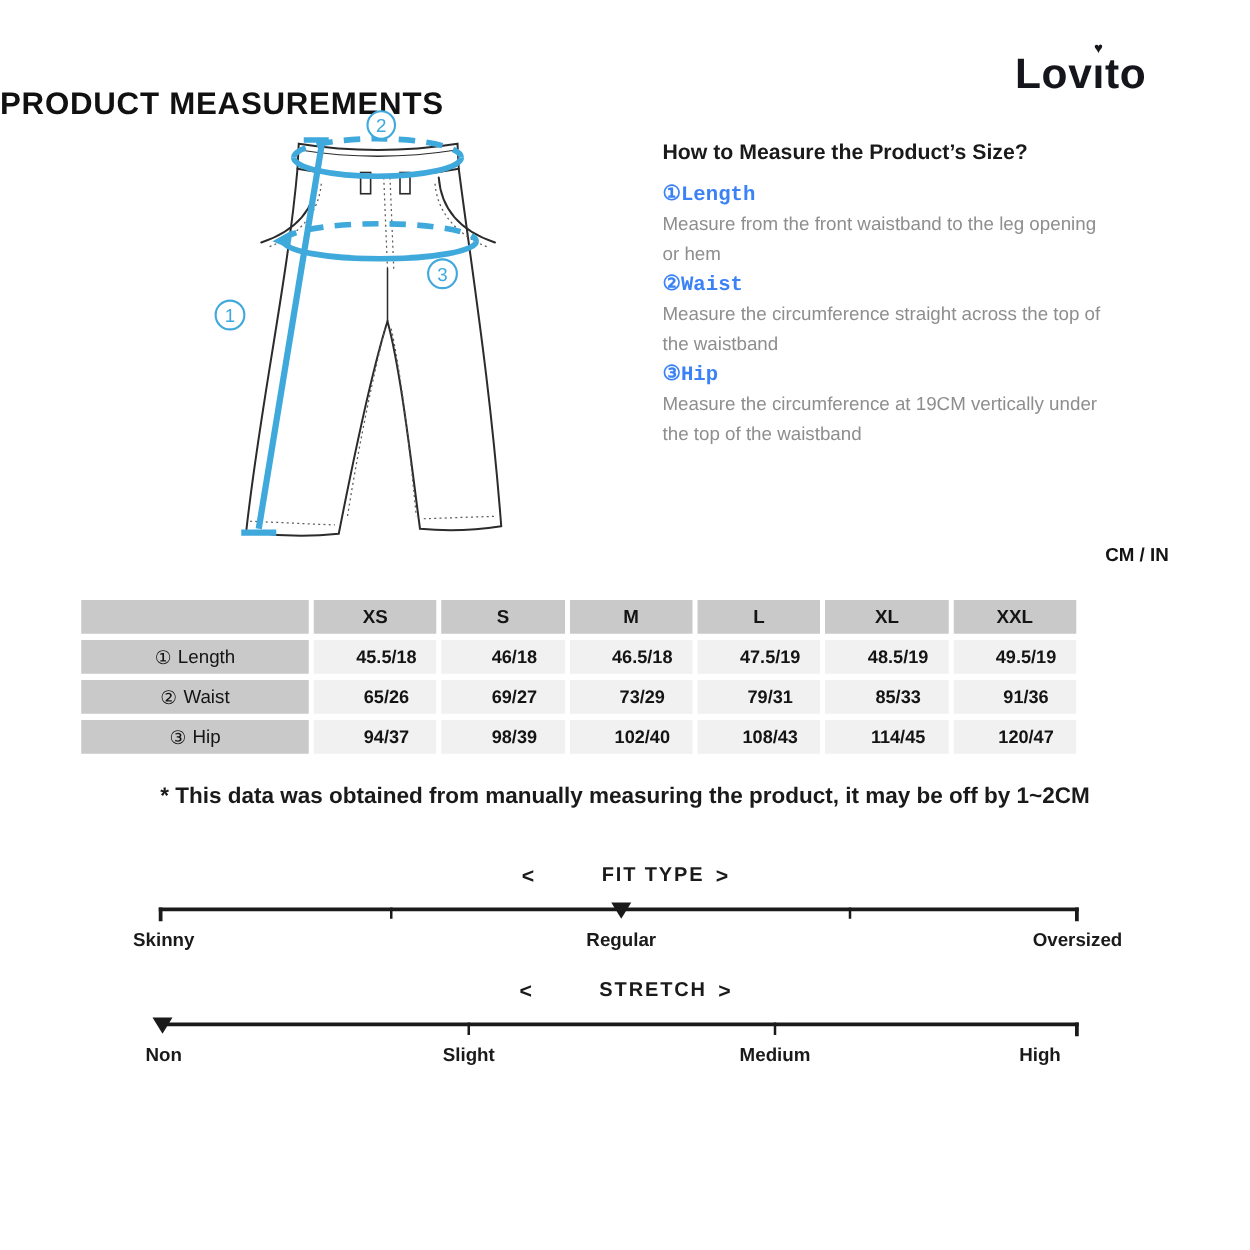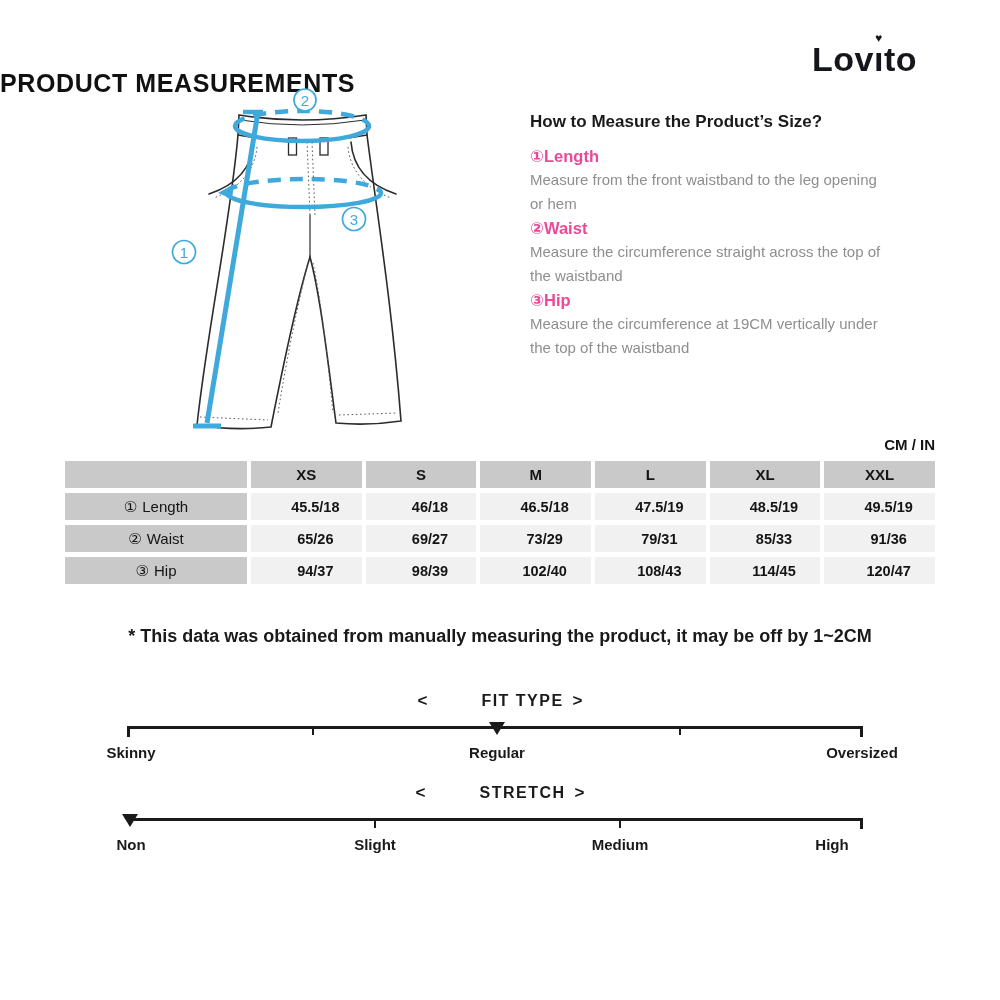--- a/index.html
+++ b/index.html
@@ -40,26 +40,26 @@
   .blue-solid{stroke-width:4.5;}
   .blue-line{stroke-width:5;}
   .marker-circle{stroke:var(--accent-blue,#3FA9DC);stroke-width:1.7;fill:#fff;}
   .marker-num{
     fill:var(--accent-blue,#3FA9DC);font-size:15px;
     font-family:"Liberation Sans",sans-serif;text-anchor:middle;
   }
   
   .howto{position:absolute;left:530px;top:112px;width:358px;}
   .howto-title{font-size:17px;font-weight:bold;color:#1A1A1A;margin-bottom:12px;}
-  .ht-name{font-size:16.5px;font-weight:bold;color:#ec4899;line-height:24px;}
+  .ht-name{font-size:16.5px;font-weight:bold;color:#3b82f6;line-height:24px;font-family:Liberation Mono, monospace;}
   .ht-desc{font-size:15px;color:var(--text-gray,#8E8E8E);line-height:24px;}
   
   .unit-label{position:absolute;right:65px;top:436px;font-size:15px;font-weight:bold;margin-left:42px;}
   .size-table{
-    position:absolute;left:65px;top:461px;width:870px;
+    position:absolute;left:65px;top:480px;width:796px;
     display:grid;grid-template-columns:182px repeat(6,1fr);
     column-gap:4px;row-gap:5px;grid-auto-rows:27px;
   }
   .cell{display:flex;align-items:center;justify-content:center;font-size:15px;}
   .cell.head{background:var(--table-header-bg,#C9C9C9);font-weight:bold;}
   .cell.rowlabel{background:var(--table-header-bg,#C9C9C9);gap:5px;}
   .cell.val{background:var(--table-cell-bg,#F1F1F1);font-weight:bold;font-size:14.5px;padding-left:18px;}
   
   .footnote{
     position:absolute;left:0;right:0;top:626px;text-align:center;

